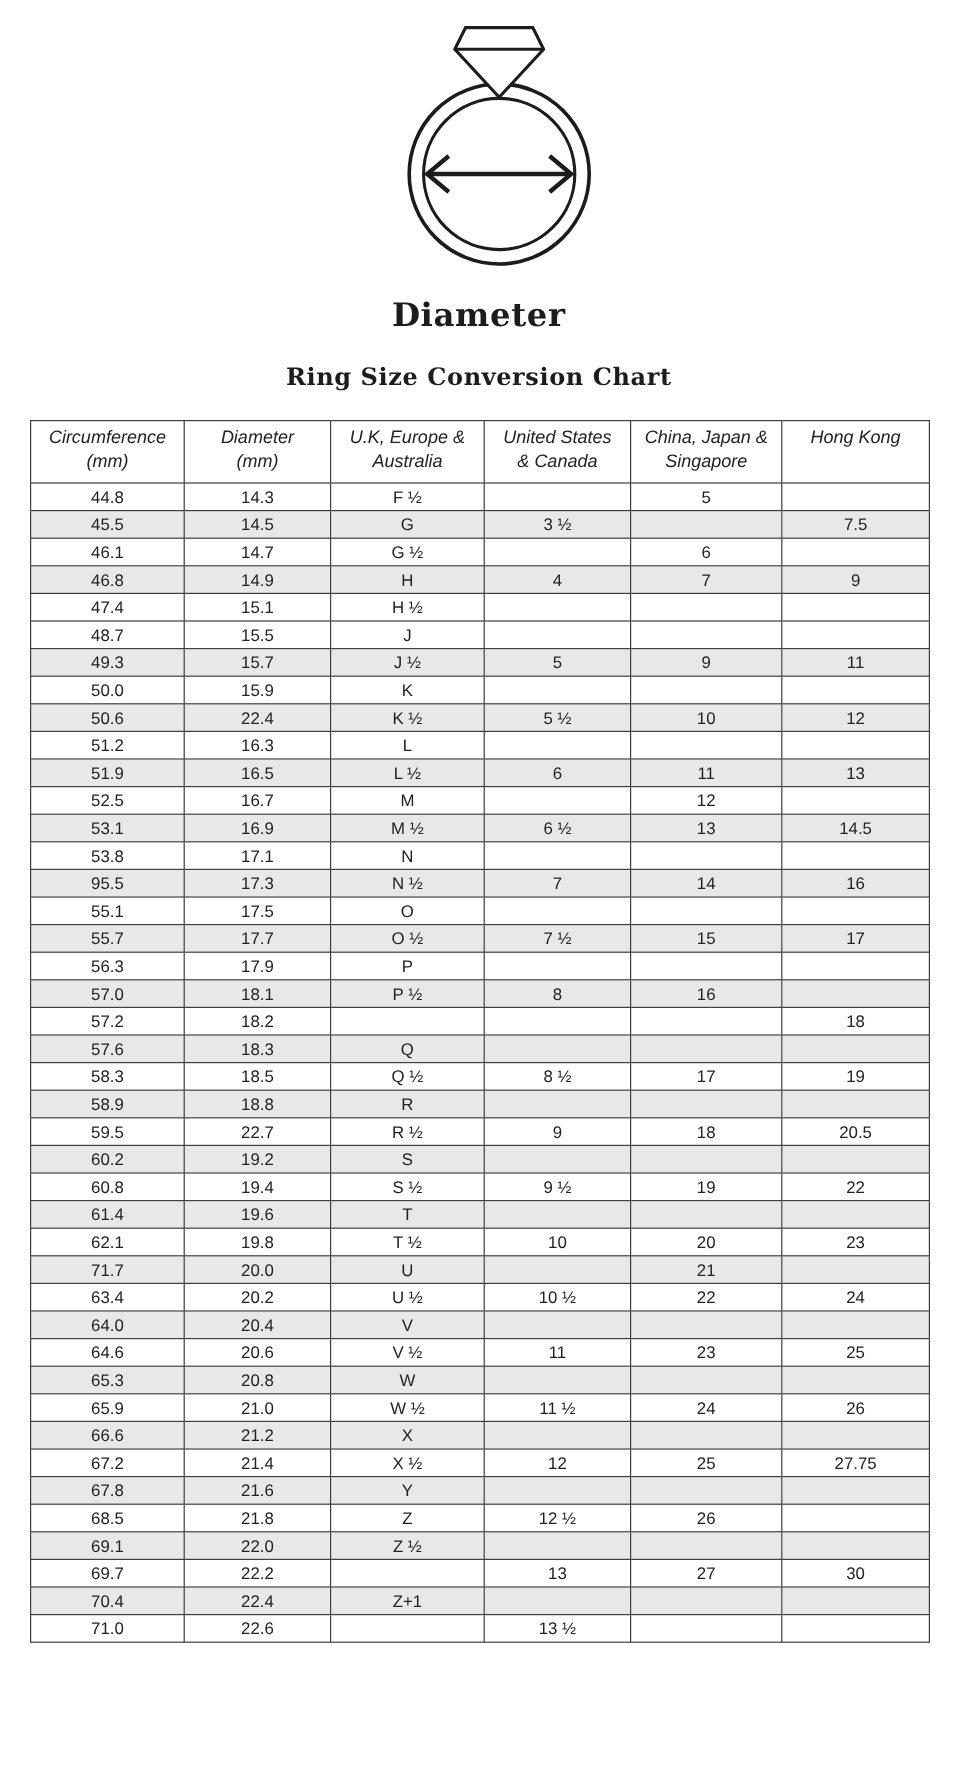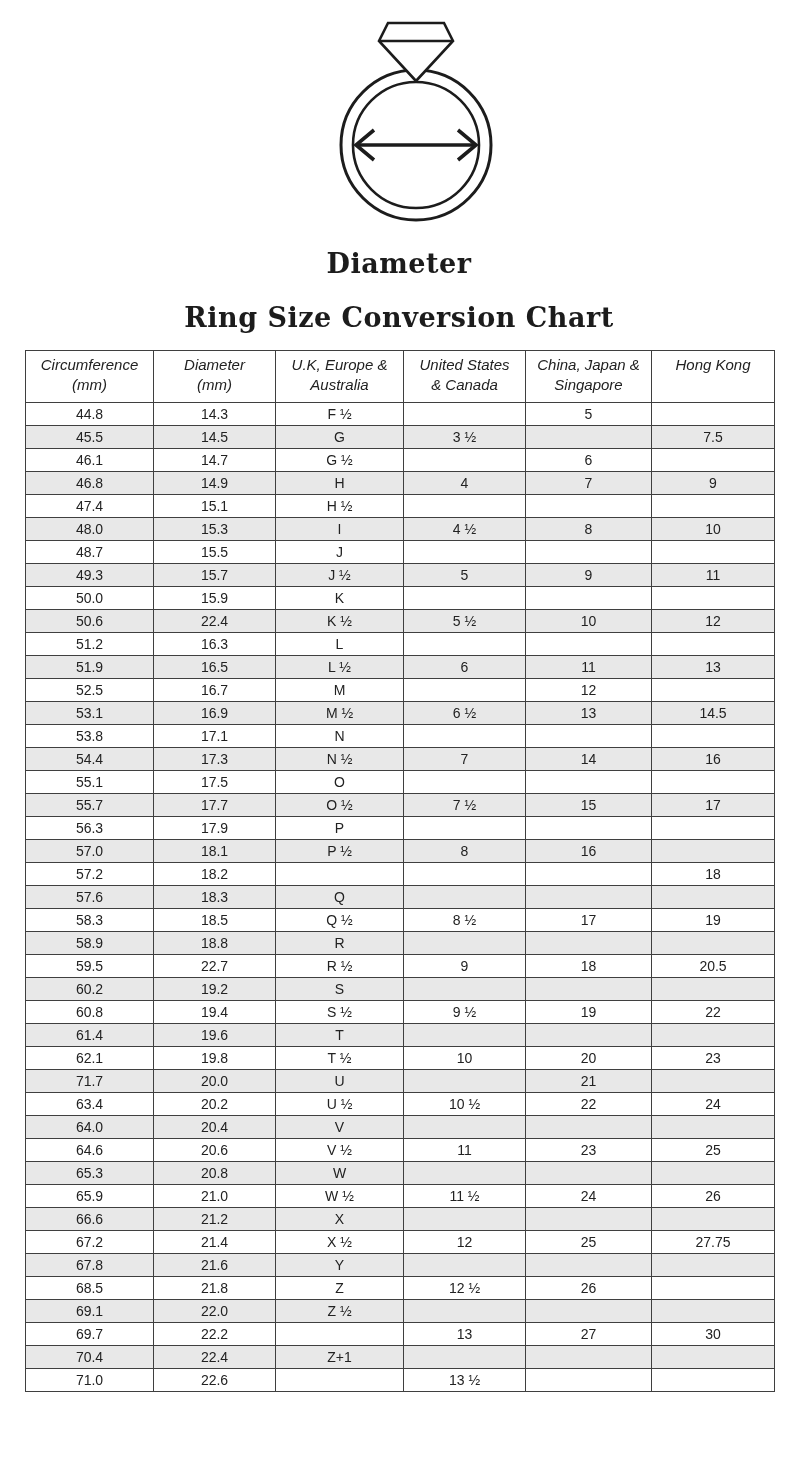--- a/index.html
+++ b/index.html
@@ -24,21 +24,21 @@
     position: absolute;
     left: 0;
     width: 798px;
     text-align: center;
     font-family: "DejaVu Serif", serif;
     font-weight: bold;
     color: #1c1c1c;
     letter-spacing: 0.5px;
   }
   .title-diameter { top: 248px; font-size: 27px; }
-  .title-chart    { top: 302px; font-size: 27px; }
+  .title-chart    { top: 302px; font-size: 20px; }
   table.ringsize {
     position: absolute;
     left: 25px;
     top: 350px;
     width: 749px;
     border-collapse: collapse;
     table-layout: fixed;
     font-family: "Liberation Sans", sans-serif;
   }
   table.ringsize th, table.ringsize td {
@@ -165,28 +165,20 @@
           <td>9</td>
         </tr>
         <tr>
           <td>47.4</td>
           <td>15.1</td>
           <td>H ½</td>
           <td></td>
           <td></td>
           <td></td>
         </tr>
-        <tr class="shaded">
-          <td>48.0</td>
-          <td>15.3</td>
-          <td>I</td>
-          <td>4 ½</td>
-          <td>8</td>
-          <td>10</td>
-        </tr>
         <tr>
           <td>48.7</td>
           <td>15.5</td>
           <td>J</td>
           <td></td>
           <td></td>
           <td></td>
         </tr>
         <tr class="shaded">
           <td>49.3</td>
@@ -246,21 +238,21 @@
         </tr>
         <tr>
           <td>53.8</td>
           <td>17.1</td>
           <td>N</td>
           <td></td>
           <td></td>
           <td></td>
         </tr>
         <tr class="shaded">
-          <td>54.4</td>
+          <td>95.5</td>
           <td>17.3</td>
           <td>N ½</td>
           <td>7</td>
           <td>14</td>
           <td>16</td>
         </tr>
         <tr>
           <td>55.1</td>
           <td>17.5</td>
           <td>O</td>

